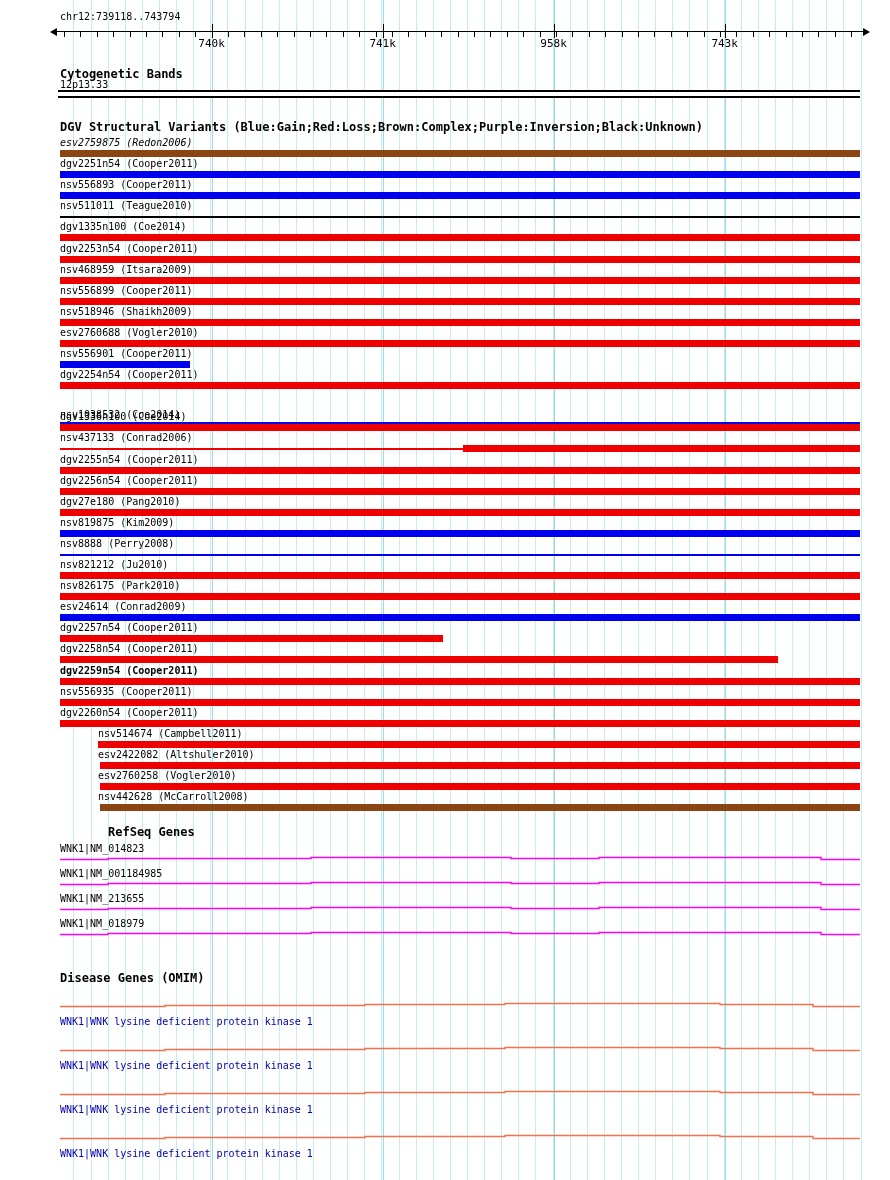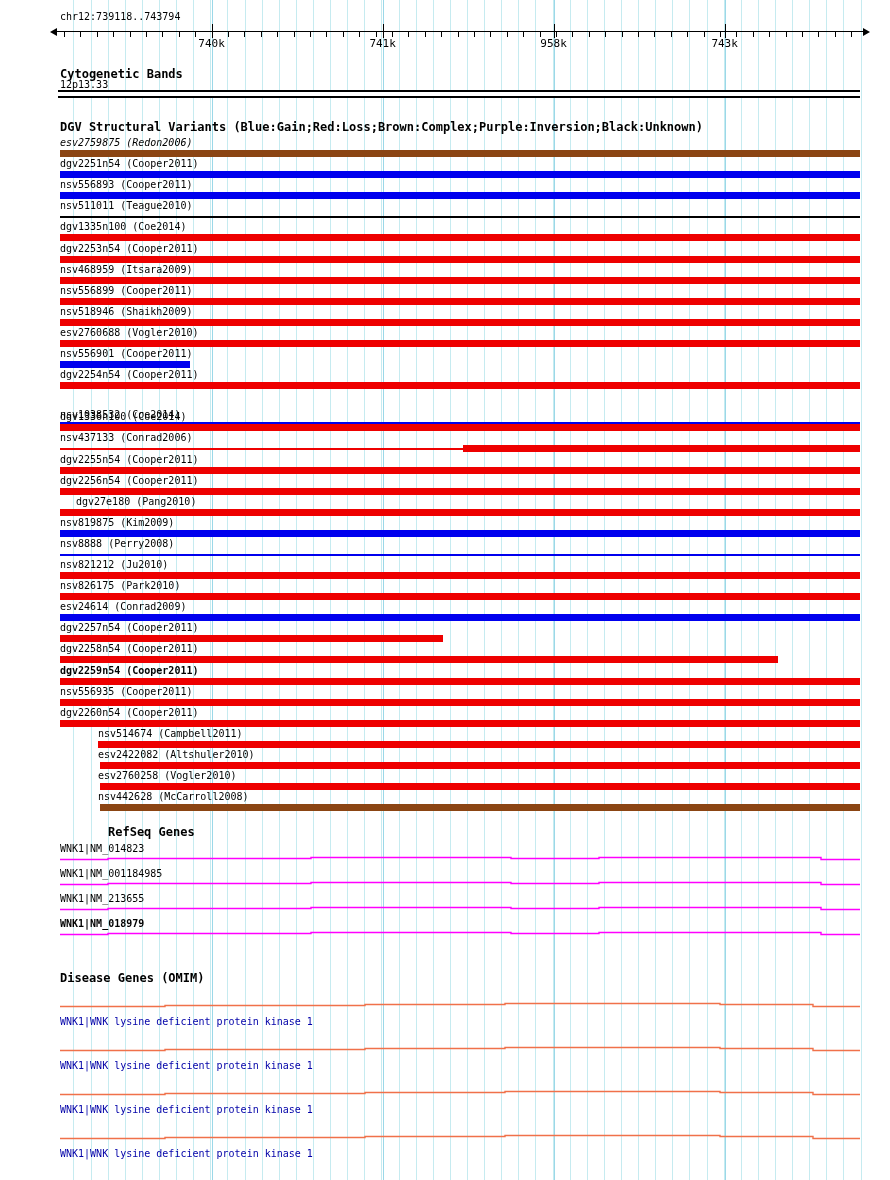--- a/index.html
+++ b/index.html
@@ -203,21 +203,21 @@
   </div>
 
   <div class="abs variant-row" style="top: 474.6px;">
     <span class="variant-label" style="left: 60px;">dgv2256n54 (Cooper2011)</span>
     <div class="variant-track">
           <div class="variant-bar" style="left: 0%; width: 100%; background: rgb(238, 0, 0);"></div>
         </div>
   </div>
 
   <div class="abs variant-row" style="top: 495.7px;">
-    <span class="variant-label" style="left: 60px; margin-left: 16px;">dgv27e180 (Pang2010)</span>
+    <span class="variant-label" style="left: 60px;">dgv27e180 (Pang2010)</span>
     <div class="variant-track">
           <div class="variant-bar" style="left: 0%; width: 100%; background: rgb(238, 0, 0);"></div>
         </div>
   </div>
 
   <div class="abs variant-row" style="top: 516.8px;">
     <span class="variant-label" style="left: 60px;">nsv819875 (Kim2009)</span>
     <div class="variant-track">
           <div class="variant-bar" style="left: 0%; width: 100%; background: rgb(0, 0, 238);"></div>
         </div>
@@ -331,21 +331,21 @@
     </svg>
   </div>
 
   <div class="abs gene-row" style="height: 25px; top: 893px;">
     <span class="gene-label" style="top:0;">WNK1|NM_213655</span>
     <svg class="gene-line" style="top:12px;" width="800" height="8">
       <path fill="none" stroke-width="1.4" d="M0,4.5 H48 V3.5 H251 V2.5 H451 V3.5 H539 V2.5 H761 V4.5 H800" stroke="#FF00FF"></path>
     </svg>
   </div>
 
-  <div class="abs gene-row" style="height: 25px; top: 918px; font-weight: bold;">
+  <div class="abs gene-row" style="height: 25px; top: 918px;">
     <span class="gene-label" style="top:0;">WNK1|NM_018979</span>
     <svg class="gene-line" style="top:12px;" width="800" height="8">
       <path fill="none" stroke-width="1.4" d="M0,4.5 H48 V3.5 H251 V2.5 H451 V3.5 H539 V2.5 H761 V4.5 H800" stroke="#FF00FF"></path>
     </svg>
   </div>
 </div>
 
   <div class="abs section-header" style="left:60px;top:972px;">Disease Genes (OMIM)</div>
   <div id="omim-rows">
   <div class="abs gene-row" style="height: 44px; top: 1001px;">

